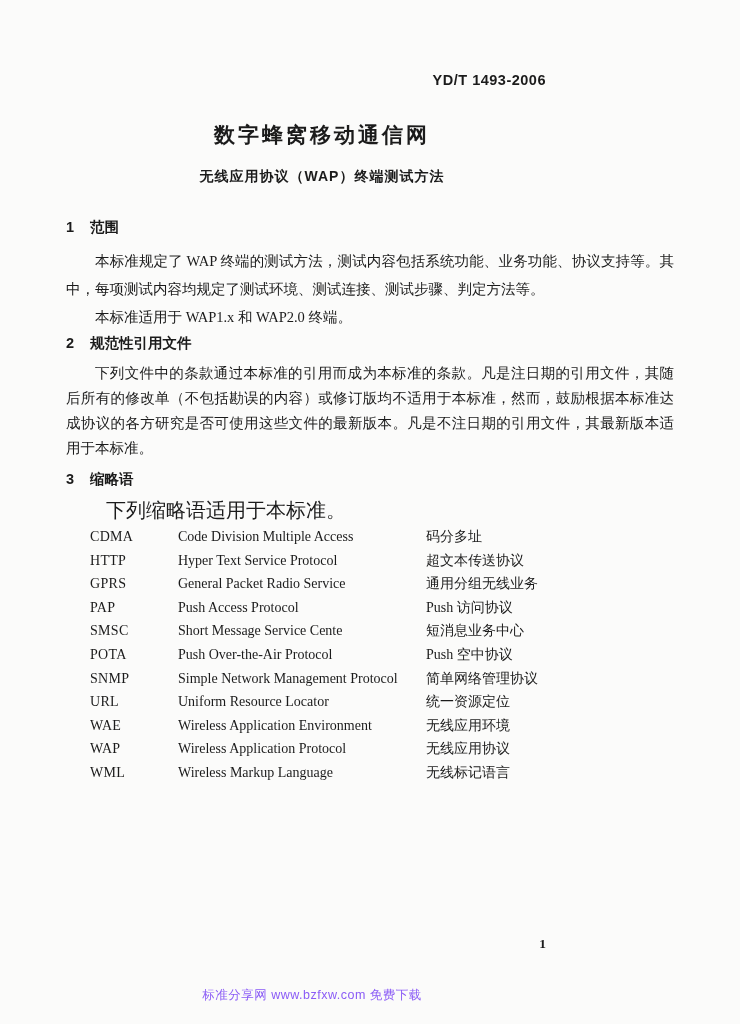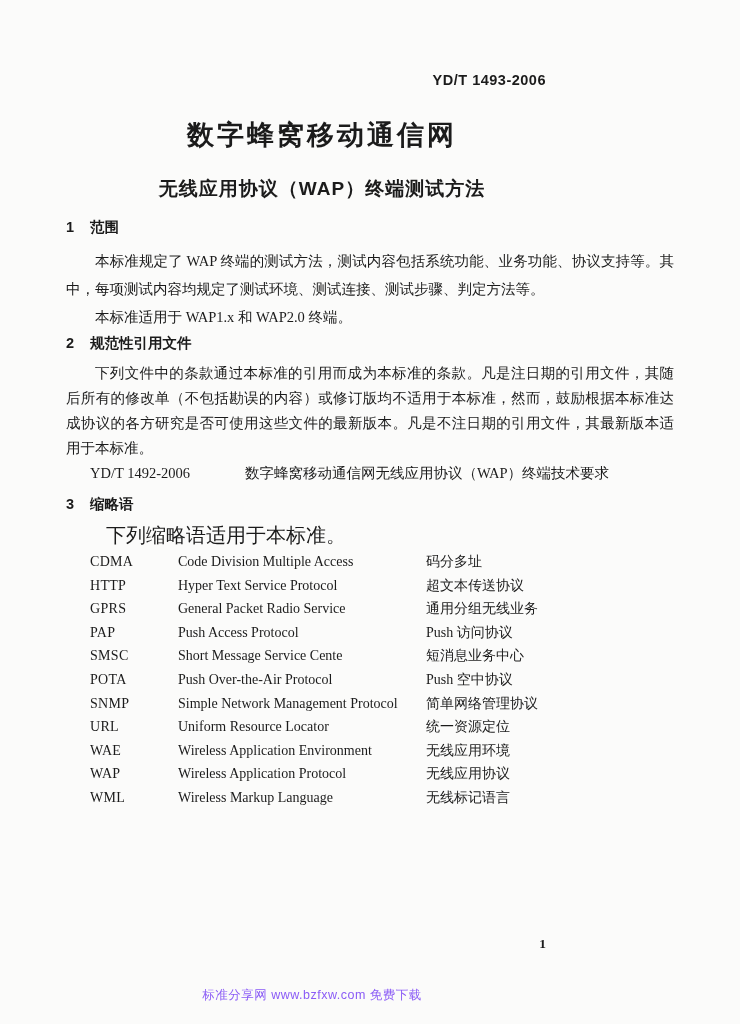--- a/index.html
+++ b/index.html
@@ -23,29 +23,29 @@
     letter-spacing: 0.5px;
   }
   .title-block {
     position: absolute;
     top: 121px; left: 20px; right: 0;
     text-align: center;
     font-family: "Liberation Sans", "DejaVu Sans", sans-serif;
     font-weight: 700;
   }
   .title-line1 {
-    font-size: 27px;
+    font-size: 21px;
     letter-spacing: 3px;
     line-height: 28px;
   }
   .title-line2 {
-    font-size: 19px;
+    font-size: 14px;
     letter-spacing: 1px;
     line-height: 28px;
-    margin-top: 26px;
+    margin-top: 13px;
   }
   .content {
     position: absolute;
     top: 218px; left: 66px; width: 608px;
   }
   .section-heading {
     font-family: "Liberation Sans", "DejaVu Sans", sans-serif;
     font-weight: 700;
     font-size: 14.5px;
     line-height: 18px;
@@ -118,24 +118,20 @@
       <span>范围</span>
     </div>
     <p class="para lh-wide s1-p1">本标准规定了 WAP 终端的测试方法，测试内容包括系统功能、业务功能、协议支持等。其中，每项测试内容均规定了测试环境、测试连接、测试步骤、判定方法等。</p>
     <p class="para lh-wide s1-p2">本标准适用于 WAP1.x 和 WAP2.0 终端。</p>
 
     <div class="section-heading sec2">
       <span class="sec-num">2</span>
       <span>规范性引用文件</span>
     </div>
     <p class="para lh-normal s2-p1">下列文件中的条款通过本标准的引用而成为本标准的条款。凡是注日期的引用文件，其随后所有的修改单（不包括勘误的内容）或修订版均不适用于本标准，然而，鼓励根据本标准达成协议的各方研究是否可使用这些文件的最新版本。凡是不注日期的引用文件，其最新版本适用于本标准。</p>
-    <div class="reference-row">
-      <span class="reference-code">YD/T 1492-2006</span>
-      <span class="reference-title">数字蜂窝移动通信网无线应用协议（WAP）终端技术要求</span>
-    </div>
 
     <div class="section-heading sec3">
       <span class="sec-num">3</span>
       <span>缩略语</span>
     </div>
     <p class="s3-intro">下列缩略语适用于本标准。</p>
 
     <div class="abbr-list">
       <div class="abbr-row">
         <span class="abbr-col-abbr">CDMA</span>

